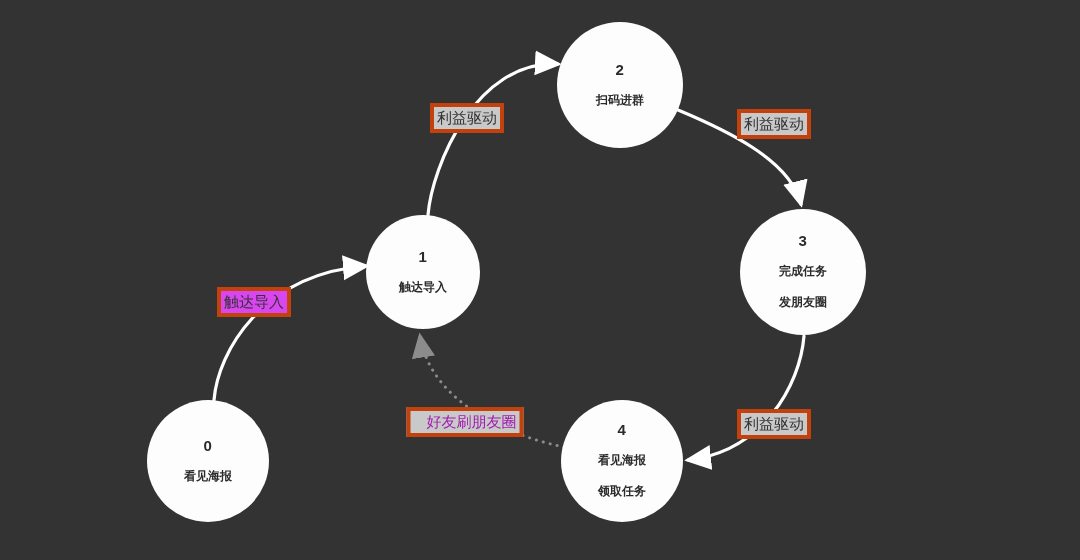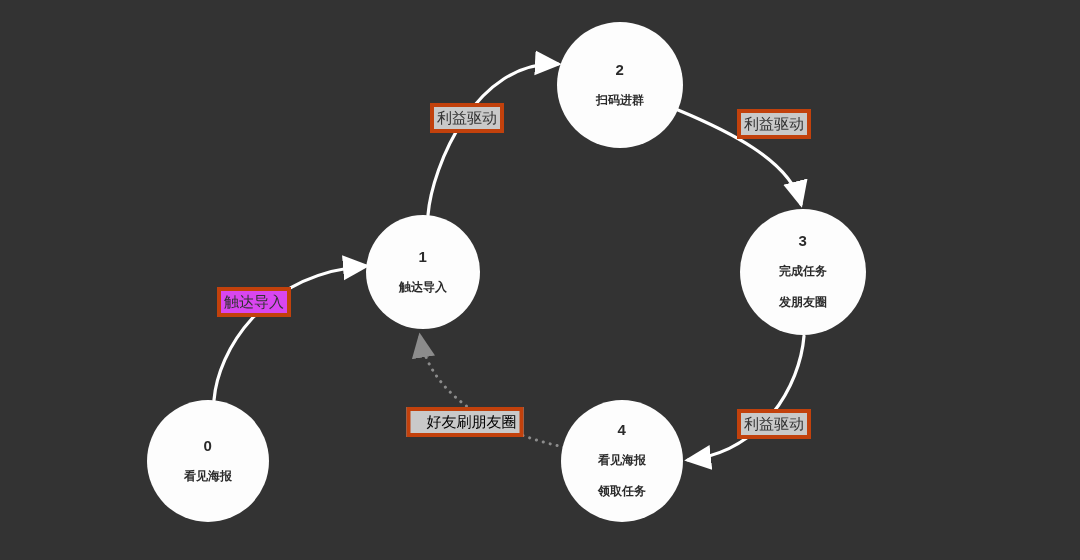--- a/index.html
+++ b/index.html
@@ -106,16 +106,16 @@
         <div class="node-id">4</div>
         <div class="node-label">看见海报</div>
         <div class="node-label">领取任务</div>
       </div>
     </div>
   <div id="label-layer">
       <div class="edge-label" style="left: 254px; top: 302px; background: #d946ef; color: rgb(51, 51, 51);">触达导入</div>
       <div class="edge-label" style="left: 467px; top: 118px; background: rgb(201, 201, 201); color: rgb(51, 51, 51);">利益驱动</div>
       <div class="edge-label" style="left: 774px; top: 124px; background: rgb(201, 201, 201); color: rgb(51, 51, 51);">利益驱动</div>
       <div class="edge-label" style="left: 774px; top: 424px; background: rgb(201, 201, 201); color: rgb(51, 51, 51);">利益驱动</div>
-      <div class="edge-label" style="left: 465px; top: 422px; background: rgb(201, 201, 201); color: #000000; padding-left: 16px;">好友刷朋友圈</div>
+      <div class="edge-label" style="left: 465px; top: 422px; background: rgb(201, 201, 201); color: #a21caf; padding-left: 16px;">好友刷朋友圈</div>
     </div>
 
 </div>
 
 </body></html>

